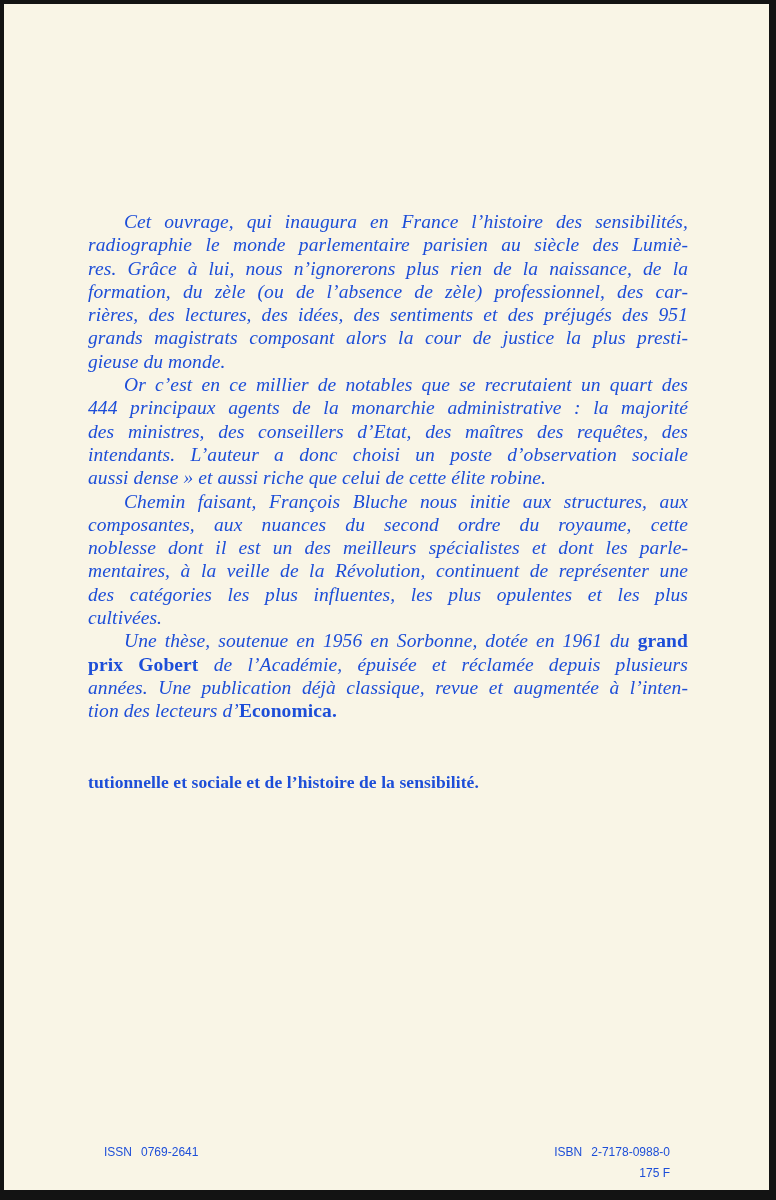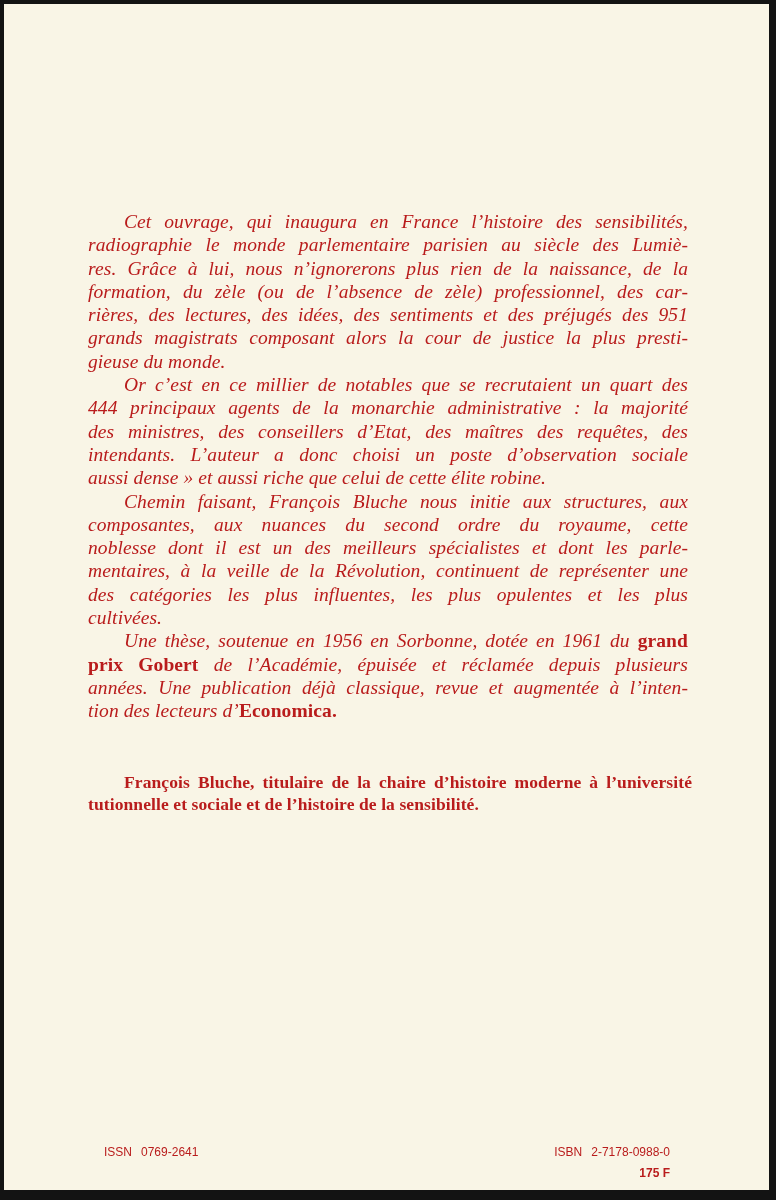--- a/index.html
+++ b/index.html
@@ -12,21 +12,21 @@
     width: 776px;
     height: 1200px;
     box-sizing: border-box;
     margin: 0 auto;
     background: #f9f5e6;
     border-style: solid;
     border-color: #131313;
     border-width: 4px 7px 10px 4px;
     overflow: hidden;
     font-family: "Liberation Serif", serif;
-    color: #b91c1c;
+    color: #1d4ed8;
   }
   .blurb {
     position: absolute;
     left: 84px;
     top: 206px;
     width: 600px;
   }
   .para { margin: 0; padding: 0; }
   .line {
     font-size: 19.5px;
@@ -57,21 +57,21 @@
     position: absolute;
     font-family: "Liberation Sans", sans-serif;
     font-size: 12px;
     white-space: nowrap;
   }
   .issn { left: 100px; top: 1141px; }
   .isbn { right: 99px;  top: 1141px; }
   .price {
     right: 99px;
     top: 1162px;
-    font-weight: bold;
+    font-weight: normal;
   }
   .footer-item .lbl { margin-right: 9px; }
 </style>
 </head>
 <body>
 
 <div class="page">
 
   <main class="blurb">
 
@@ -105,21 +105,20 @@
     <div class="para">
       <div class="line jl indent"><span>Une thèse, soutenue en 1956 en Sorbonne, dotée en 1961 du </span><span class="b">grand</span></div>
       <div class="line jl"><span class="b">prix Gobert </span><span>de l’Académie, épuisée et réclamée depuis plusieurs</span></div>
       <div class="line jl">années. Une publication déjà classique, revue et augmentée à l’inten-</div>
       <div class="line"><span>tion des lecteurs d’</span><span class="b">Economica.</span></div>
     </div>
 
   </main>
 
   <section class="author">
-    <div class="line jl indent">François Bluche, titulaire de la chaire d’histoire moderne à l’université</div>
     <div class="line">tutionnelle et sociale et de l’histoire de la sensibilité.</div>
   </section>
 
   <div class="footer-item issn"><span class="lbl">ISSN</span><span>0769-2641</span></div>
 
   <div class="footer-item isbn"><span class="lbl">ISBN</span><span>2-7178-0988-0</span></div>
 
   <div class="footer-item price">175 F</div>
 
 </div>

